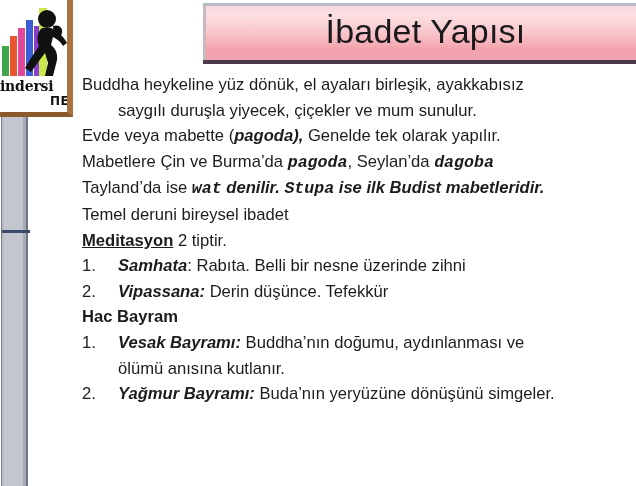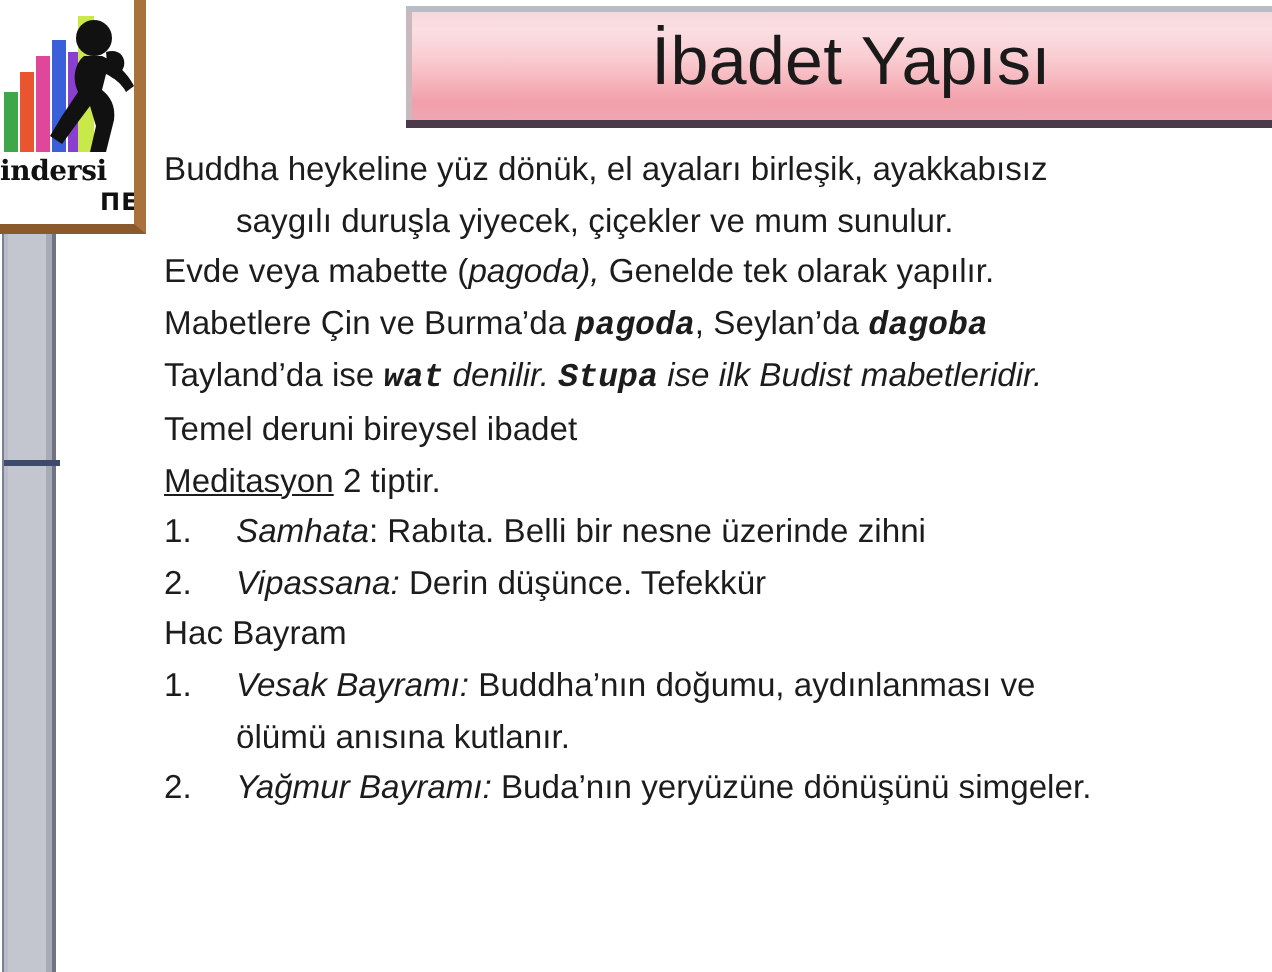--- a/index.html
+++ b/index.html
@@ -101,22 +101,22 @@
     position:relative;
     padding-left:36px;
   }
   .num-item .num{
     position:absolute;left:0px;top:0;width:26px;
     text-align:left;
   }
   .num-item .txt{ display:block; }
   .num-item .cont{ display:block; padding-left:0px; }
 
-  b{font-weight:400;}
-  i{font-style:italic;}
+  b{font-weight:700;}
+  i{font-style:italic;font-weight:bold;}
   .bi{font-weight:700;font-style:italic;font-family:Liberation Mono, monospace;}
   .u{text-decoration:underline;}
 </style>
 </head>
 <body>
 
 <div id="slide">
 
   <div class="left-bar">
     <div class="left-bar-cap"></div>

